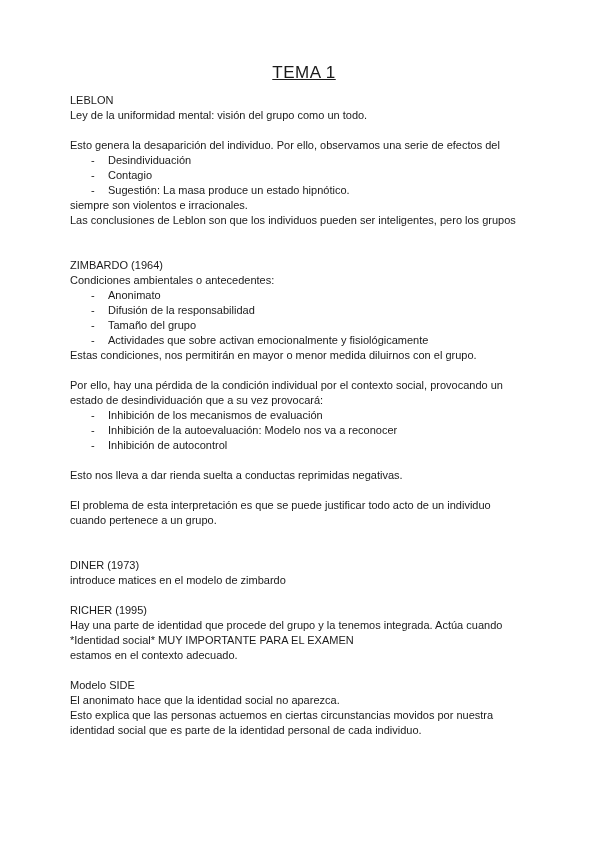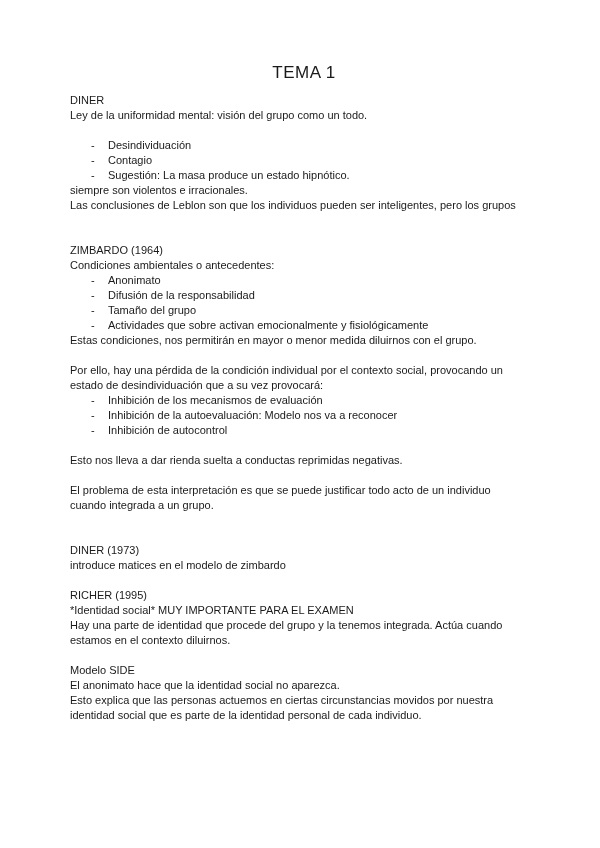--- a/index.html
+++ b/index.html
@@ -17,20 +17,21 @@
     width: 600px;
     height: 848px;
     padding: 62px 62px 0 70px;
   }
   .doc-title {
     margin: 0 0 9px 0;
     font-size: 17px;
     line-height: 22px;
     font-weight: 400;
     text-align: center;
+    text-decoration: underline;
     letter-spacing: 0.5px;
   }
   .doc-body {
     font-size: 11px;
   }
   .para { margin: 0; }
   .t-line {
     font-size: 11px;
     line-height: 15px;
     white-space: pre;
@@ -50,25 +51,26 @@
   }
   .spacer { width: 100%; }
 </style>
 </head>
 <body style="background: rgb(255, 255, 255);">
 
 <div class="page" style="background: rgb(255, 255, 255); color: rgb(26, 26, 26);">
   <h1 class="doc-title">TEMA 1</h1>
   <div class="doc-body">
       <div class="para">
-        <div class="t-line">DINER</div>
+        <div class="t-line">LEBLON</div>
         <div class="t-line">Ley de la uniformidad mental: visión del grupo como un todo.</div>
       </div>
       <div class="spacer" style="height: 15px;"></div>
       <div class="para">
+        <div class="t-line">Esto genera la desaparición del individuo. Por ello, observamos una serie de efectos del</div>
       </div>
       <div class="bullets">
         <div class="bullet"><span class="dash">-</span><span>Desindividuación</span></div>
         <div class="bullet"><span class="dash">-</span><span>Contagio</span></div>
         <div class="bullet"><span class="dash">-</span><span>Sugestión: La masa produce un estado hipnótico.</span></div>
       </div>
       <div class="para">
         <div class="t-line">siempre son violentos e irracionales.</div>
         <div class="t-line">Las conclusiones de Leblon son que los individuos pueden ser inteligentes, pero los grupos</div>
       </div>
@@ -96,33 +98,33 @@
         <div class="bullet"><span class="dash">-</span><span>Inhibición de la autoevaluación: Modelo nos va a reconocer</span></div>
         <div class="bullet"><span class="dash">-</span><span>Inhibición de autocontrol</span></div>
       </div>
       <div class="spacer" style="height: 15px;"></div>
       <div class="para">
         <div class="t-line">Esto nos lleva a dar rienda suelta a conductas reprimidas negativas.</div>
       </div>
       <div class="spacer" style="height: 15px;"></div>
       <div class="para">
         <div class="t-line">El problema de esta interpretación es que se puede justificar todo acto de un individuo</div>
-        <div class="t-line">cuando integrada a un grupo.</div>
+        <div class="t-line">cuando pertenece a un grupo.</div>
       </div>
       <div class="spacer" style="height: 30px;"></div>
       <div class="para">
         <div class="t-line">DINER (1973)</div>
         <div class="t-line">introduce matices en el modelo de zimbardo</div>
       </div>
       <div class="spacer" style="height: 15px;"></div>
       <div class="para">
         <div class="t-line">RICHER (1995)</div>
+        <div class="t-line">Hay una parte de identidad que procede del grupo y la tenemos integrada. Actúa cuando</div>
         <div class="t-line">*Identidad social* MUY IMPORTANTE PARA EL EXAMEN</div>
-        <div class="t-line">Hay una parte de identidad que procede del grupo y la tenemos integrada. Actúa cuando</div>
-        <div class="t-line">estamos en el contexto diluirnos.</div>
+        <div class="t-line">estamos en el contexto adecuado.</div>
       </div>
       <div class="spacer" style="height: 15px;"></div>
       <div class="para">
         <div class="t-line">Modelo SIDE</div>
         <div class="t-line">El anonimato hace que la identidad social no aparezca.</div>
         <div class="t-line">Esto explica que las personas actuemos en ciertas circunstancias movidos por nuestra</div>
         <div class="t-line">identidad social que es parte de la identidad personal de cada individuo.</div>
       </div>
     </div>
 </div>

